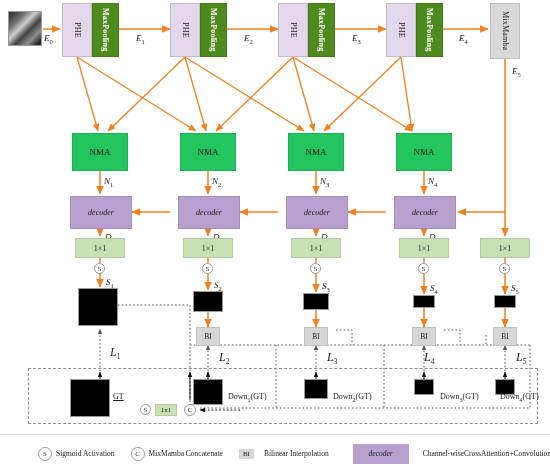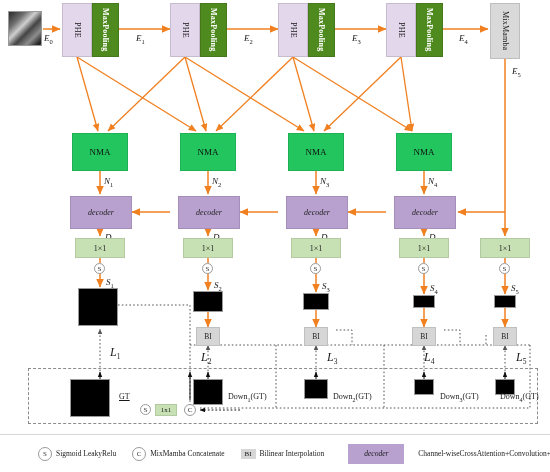--- a/index.html
+++ b/index.html
@@ -305,65 +305,65 @@
       <span>BI</span>
     </div>
   <div class="abs hblock bi" style="left:412px;top:327px;width:24px;height:19px;">
       <span>BI</span>
     </div>
   <div class="abs hblock bi" style="left:493px;top:327px;width:24px;height:19px;">
       <span>BI</span>
     </div>
 
   <div class="abs loss" style="left:110px;top:345px;"><span>L</span><sub>1</sub></div>
-  <div class="abs loss" style="left:201px;top:350px;"><span>L</span><sub>2</sub></div>
+  <div class="abs loss" style="left:219px;top:350px;"><span>L</span><sub>2</sub></div>
   <div class="abs loss" style="left:327px;top:350px;"><span>L</span><sub>3</sub></div>
   <div class="abs loss" style="left:424px;top:350px;"><span>L</span><sub>4</sub></div>
   <div class="abs loss" style="left:516px;top:350px;"><span>L</span><sub>5</sub></div>
 
   <div class="abs dashbox" style="left:28px;top:368px;width:510px;height:56px;"></div>
 
   <div class="abs blacksq" style="left:70px;top:379px;width:40px;height:38px;"></div>
   <div class="abs blacksq" style="left:193px;top:379px;width:30px;height:26px;"></div>
   <div class="abs blacksq" style="left:304px;top:379px;width:24px;height:20px;"></div>
   <div class="abs blacksq" style="left:414px;top:379px;width:20px;height:16px;"></div>
   <div class="abs blacksq" style="left:495px;top:379px;width:20px;height:16px;"></div>
 
-  <div class="abs cap" style="left:119px;top:392px;text-decoration:underline;"><span>GT</span></div>
+  <div class="abs cap" style="left:113px;top:392px;text-decoration:underline;"><span>GT</span></div>
   <div class="abs cap" style="left:228px;top:392px;"><span>Down</span><sub>1</sub><span>(GT)</span></div>
   <div class="abs cap" style="left:333px;top:392px;"><span>Down</span><sub>2</sub><span>(GT)</span></div>
   <div class="abs cap" style="left:440px;top:392px;"><span>Down</span><sub>3</sub><span>(GT)</span></div>
   <div class="abs cap" style="left:500px;top:392px;"><span>Down</span><sub>4</sub><span>(GT)</span></div>
 
   <div class="abs circ" style="left:140px;top:404px;width:11px;height:11px;">
       <span>S</span>
     </div>
   <div class="abs hblock conv11" style="left:155px;top:404px;width:22px;height:12px;font-size:7px;">
       <span>1x1</span>
     </div>
   <div class="abs circ" style="left:184px;top:404px;width:12px;height:12px;">
       <span>C</span>
     </div>
 
   <div class="abs" id="legend" style="left:0;top:434px;width:550px;height:38px;display:flex;align-items:center;padding-left:38px;gap:16px;">
     <div class="leg-item">
       <span class="circ" style="width:12px;height:12px;flex:0 0 12px;">
           <span>S</span>
         </span>
-      <span>Sigmoid LeakyRelu</span>
+      <span>Sigmoid Activation</span>
     </div>
     <div class="leg-item">
       <span class="circ" style="width:12px;height:12px;flex:0 0 12px;">
           <span>C</span>
         </span>
       <span>MixMamba Concatenate</span>
     </div>
     <div class="leg-item">
       <span class="leg-bi">BI</span>
-      <span style="">Bilinear Interpolation</span>
+      <span style="margin-left:6px;">Bilinear Interpolation</span>
     </div>
     <div class="leg-item" style="margin-left:8px;">
       <span class="leg-dec" style="width:56px;height:20px;">decoder</span>
       <span style="margin-left:10px;">Channel-wiseCrossAttention+Convolution+BatchNorm+LeakyRelu</span>
     </div>
   </div>
 
 </div>
 
 </body></html>

